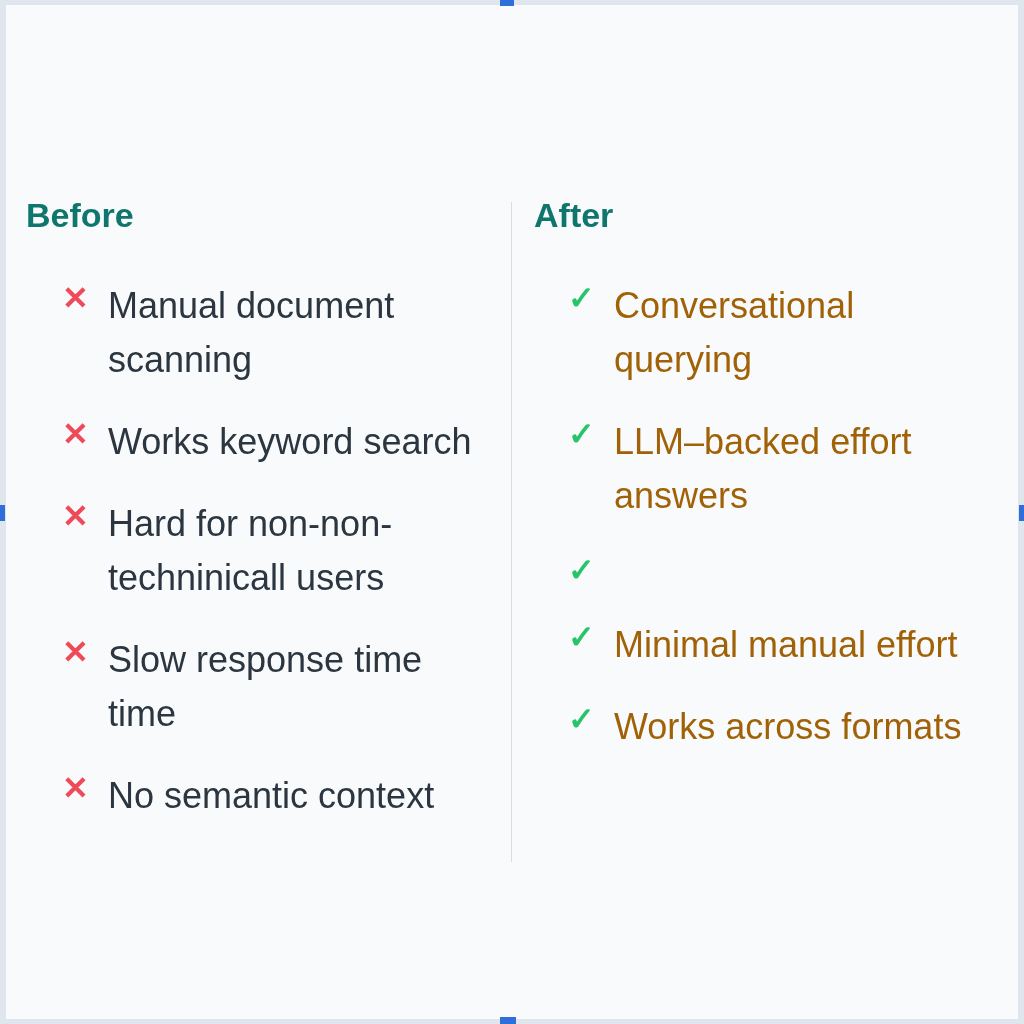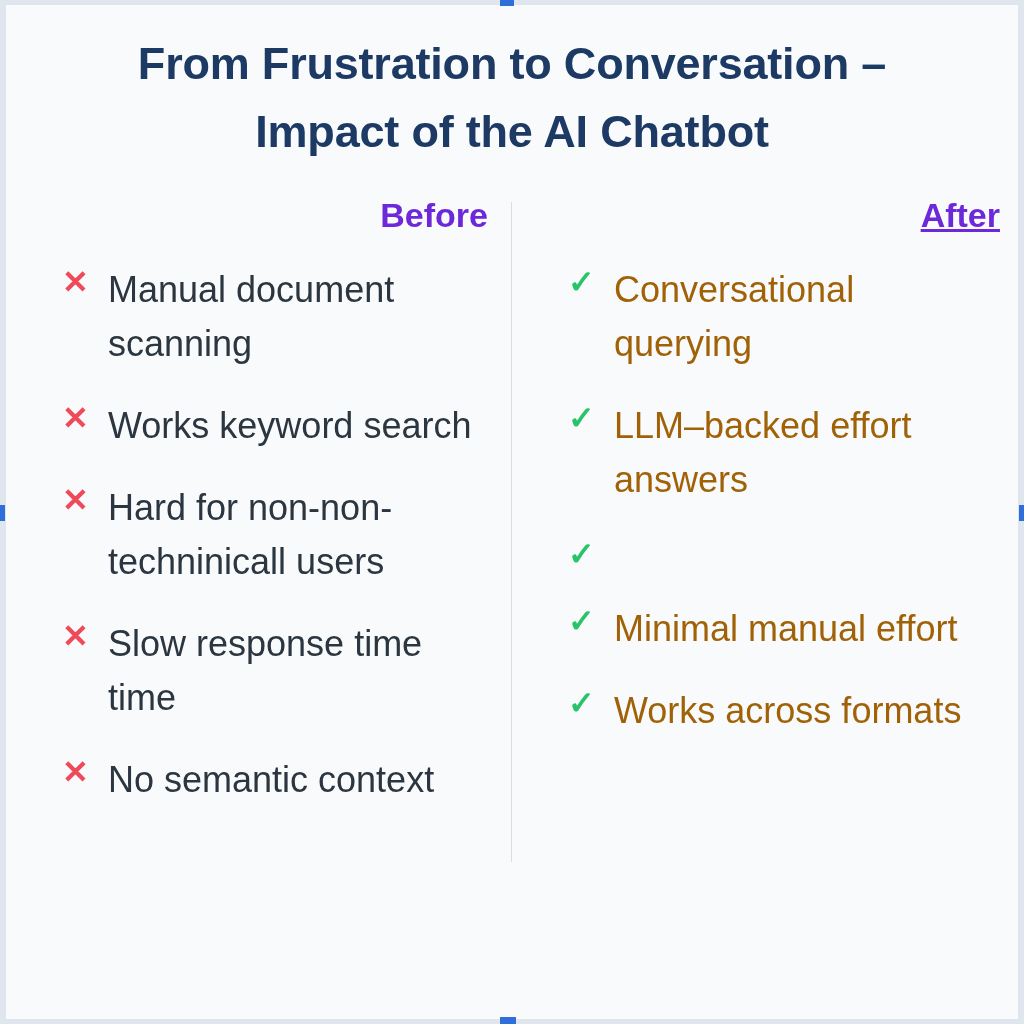--- a/index.html
+++ b/index.html
@@ -72,26 +72,26 @@
     top: 0;
     width: 512px;
     box-sizing: border-box;
   }
   .col-before { left: 0; padding-left: 62px; padding-right: 24px; }
   .col-after  { left: 512px; padding-left: 56px; padding-right: 24px; }
 
   .col-head {
     font-size: 34px;
     font-weight: bold;
-    color: #6d28d9;
-    text-align: right;
-    margin-bottom: 28px;
+    color: #0f766e;
+    text-align: left;
+    margin-bottom: 44px;
   }
   .col-before .col-head { margin-left: -36px; }
-  .col-after .col-head  { margin-left: -34px; text-decoration: underline; }
+  .col-after .col-head  { margin-left: -34px; }
 
   .item {
     display: flex;
     align-items: flex-start;
     margin-bottom: 28px;
   }
   .mark {
     flex: 0 0 auto;
     width: 46px;
     font-size: 32px;
@@ -117,21 +117,20 @@
   <div class="frame-edge frame-left"></div>
   <div class="frame-edge frame-right"></div>
   <div class="frame-edge frame-top"></div>
   <div class="frame-edge frame-bottom"></div>
 
   <div class="accent-tick tick-top"></div>
   <div class="accent-tick tick-bottom"></div>
   <div class="accent-tick tick-left"></div>
   <div class="accent-tick tick-right"></div>
 
-  <div class="title">From Frustration to Conversation – Impact of the AI Chatbot</div>
 
   <div class="columns">
 
     <div class="divider"></div>
 
     <div class="col col-before">
       <div class="col-head">Before</div>
 
       <div class="item">
         <span class="mark mark-x">✕</span>

